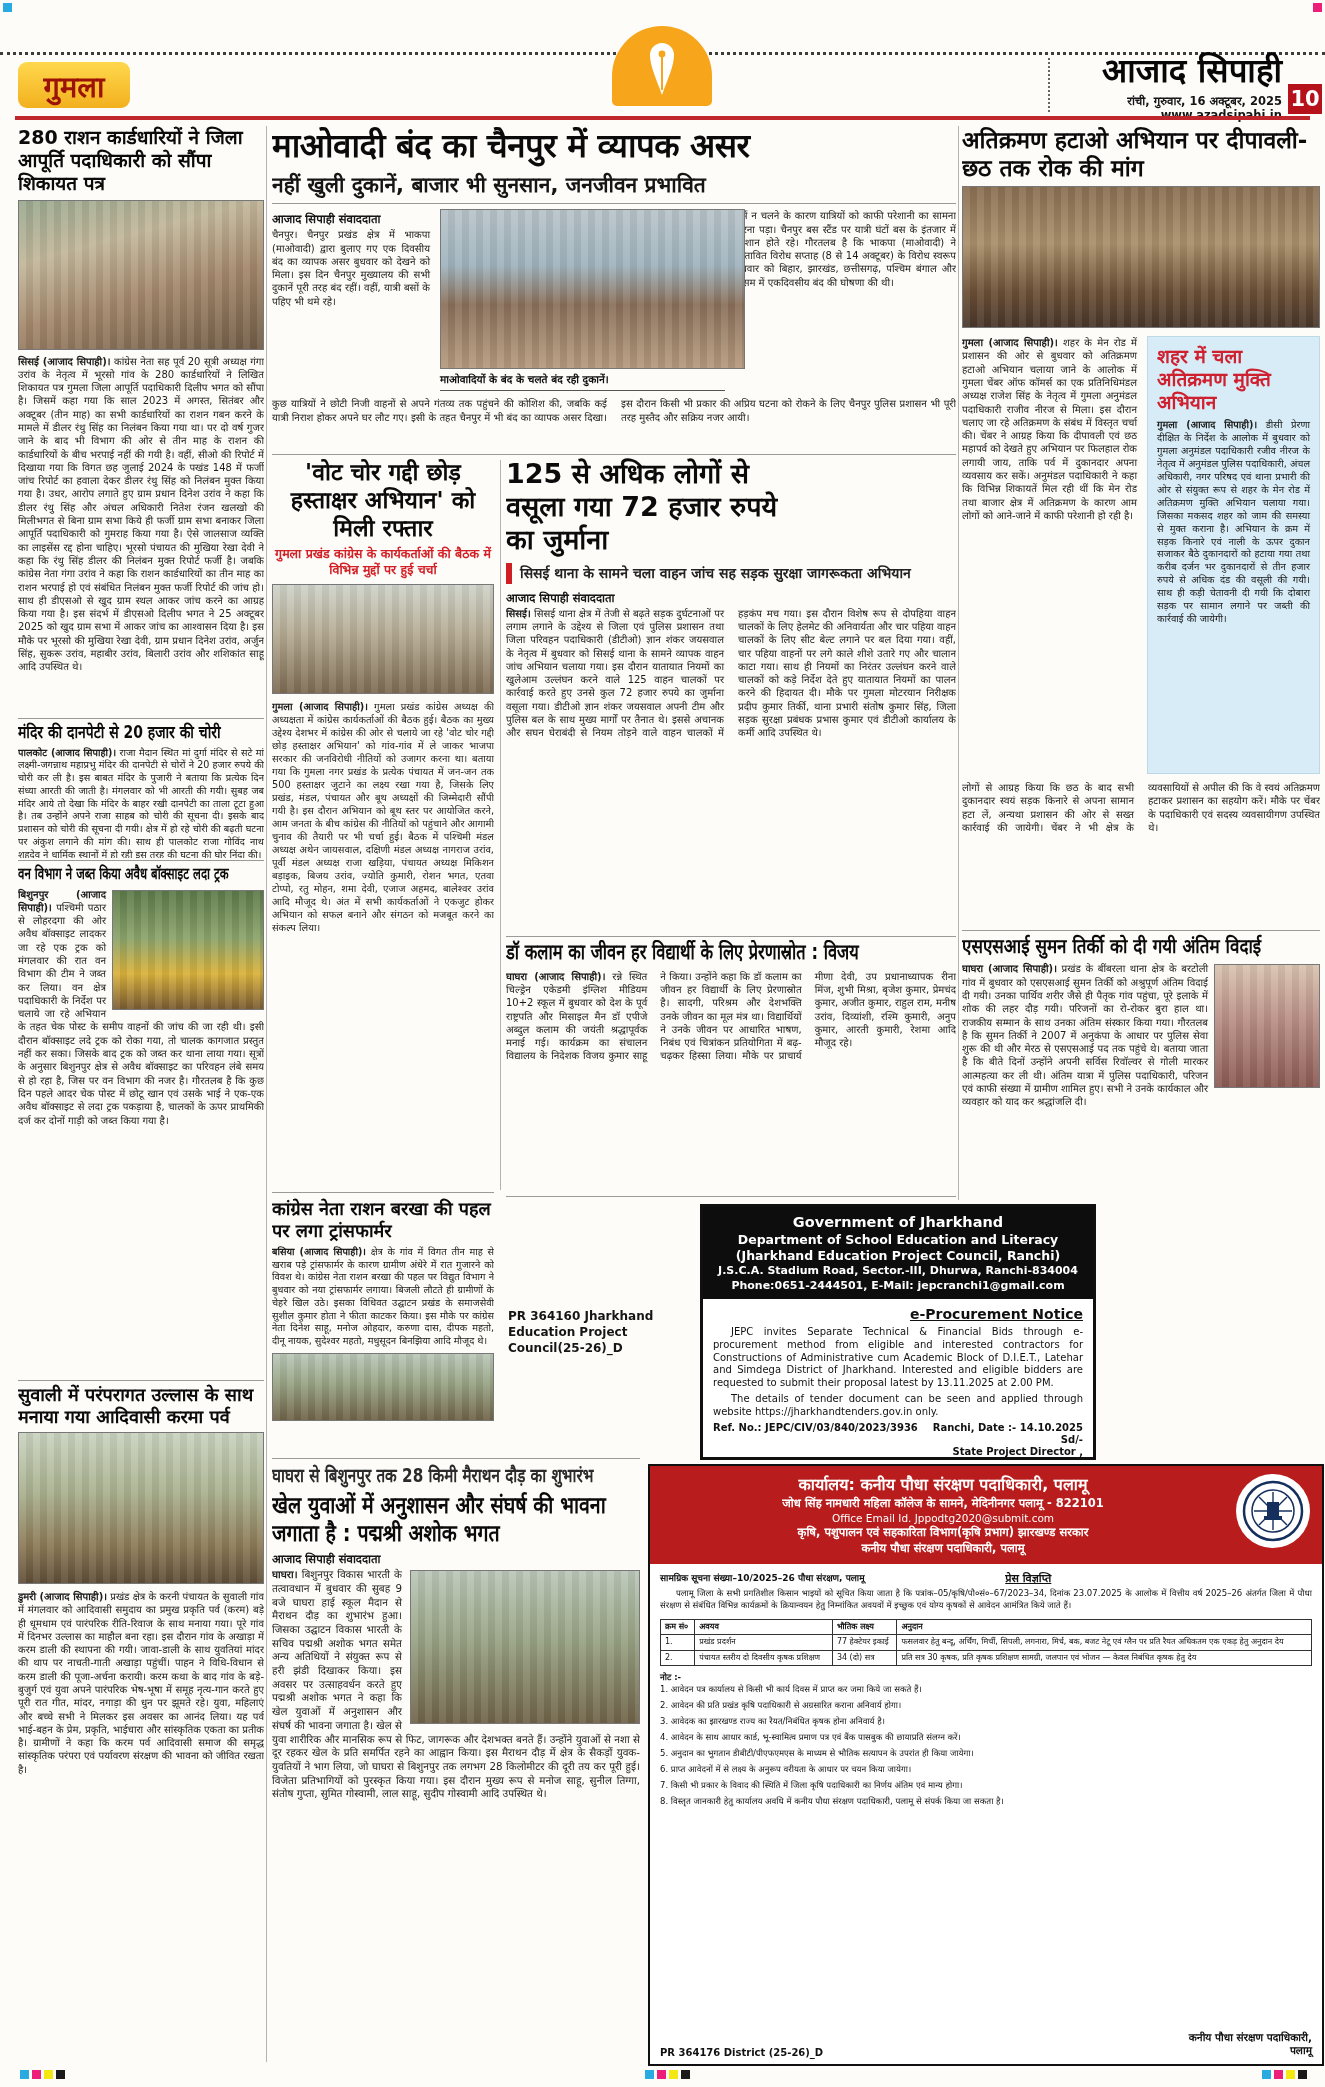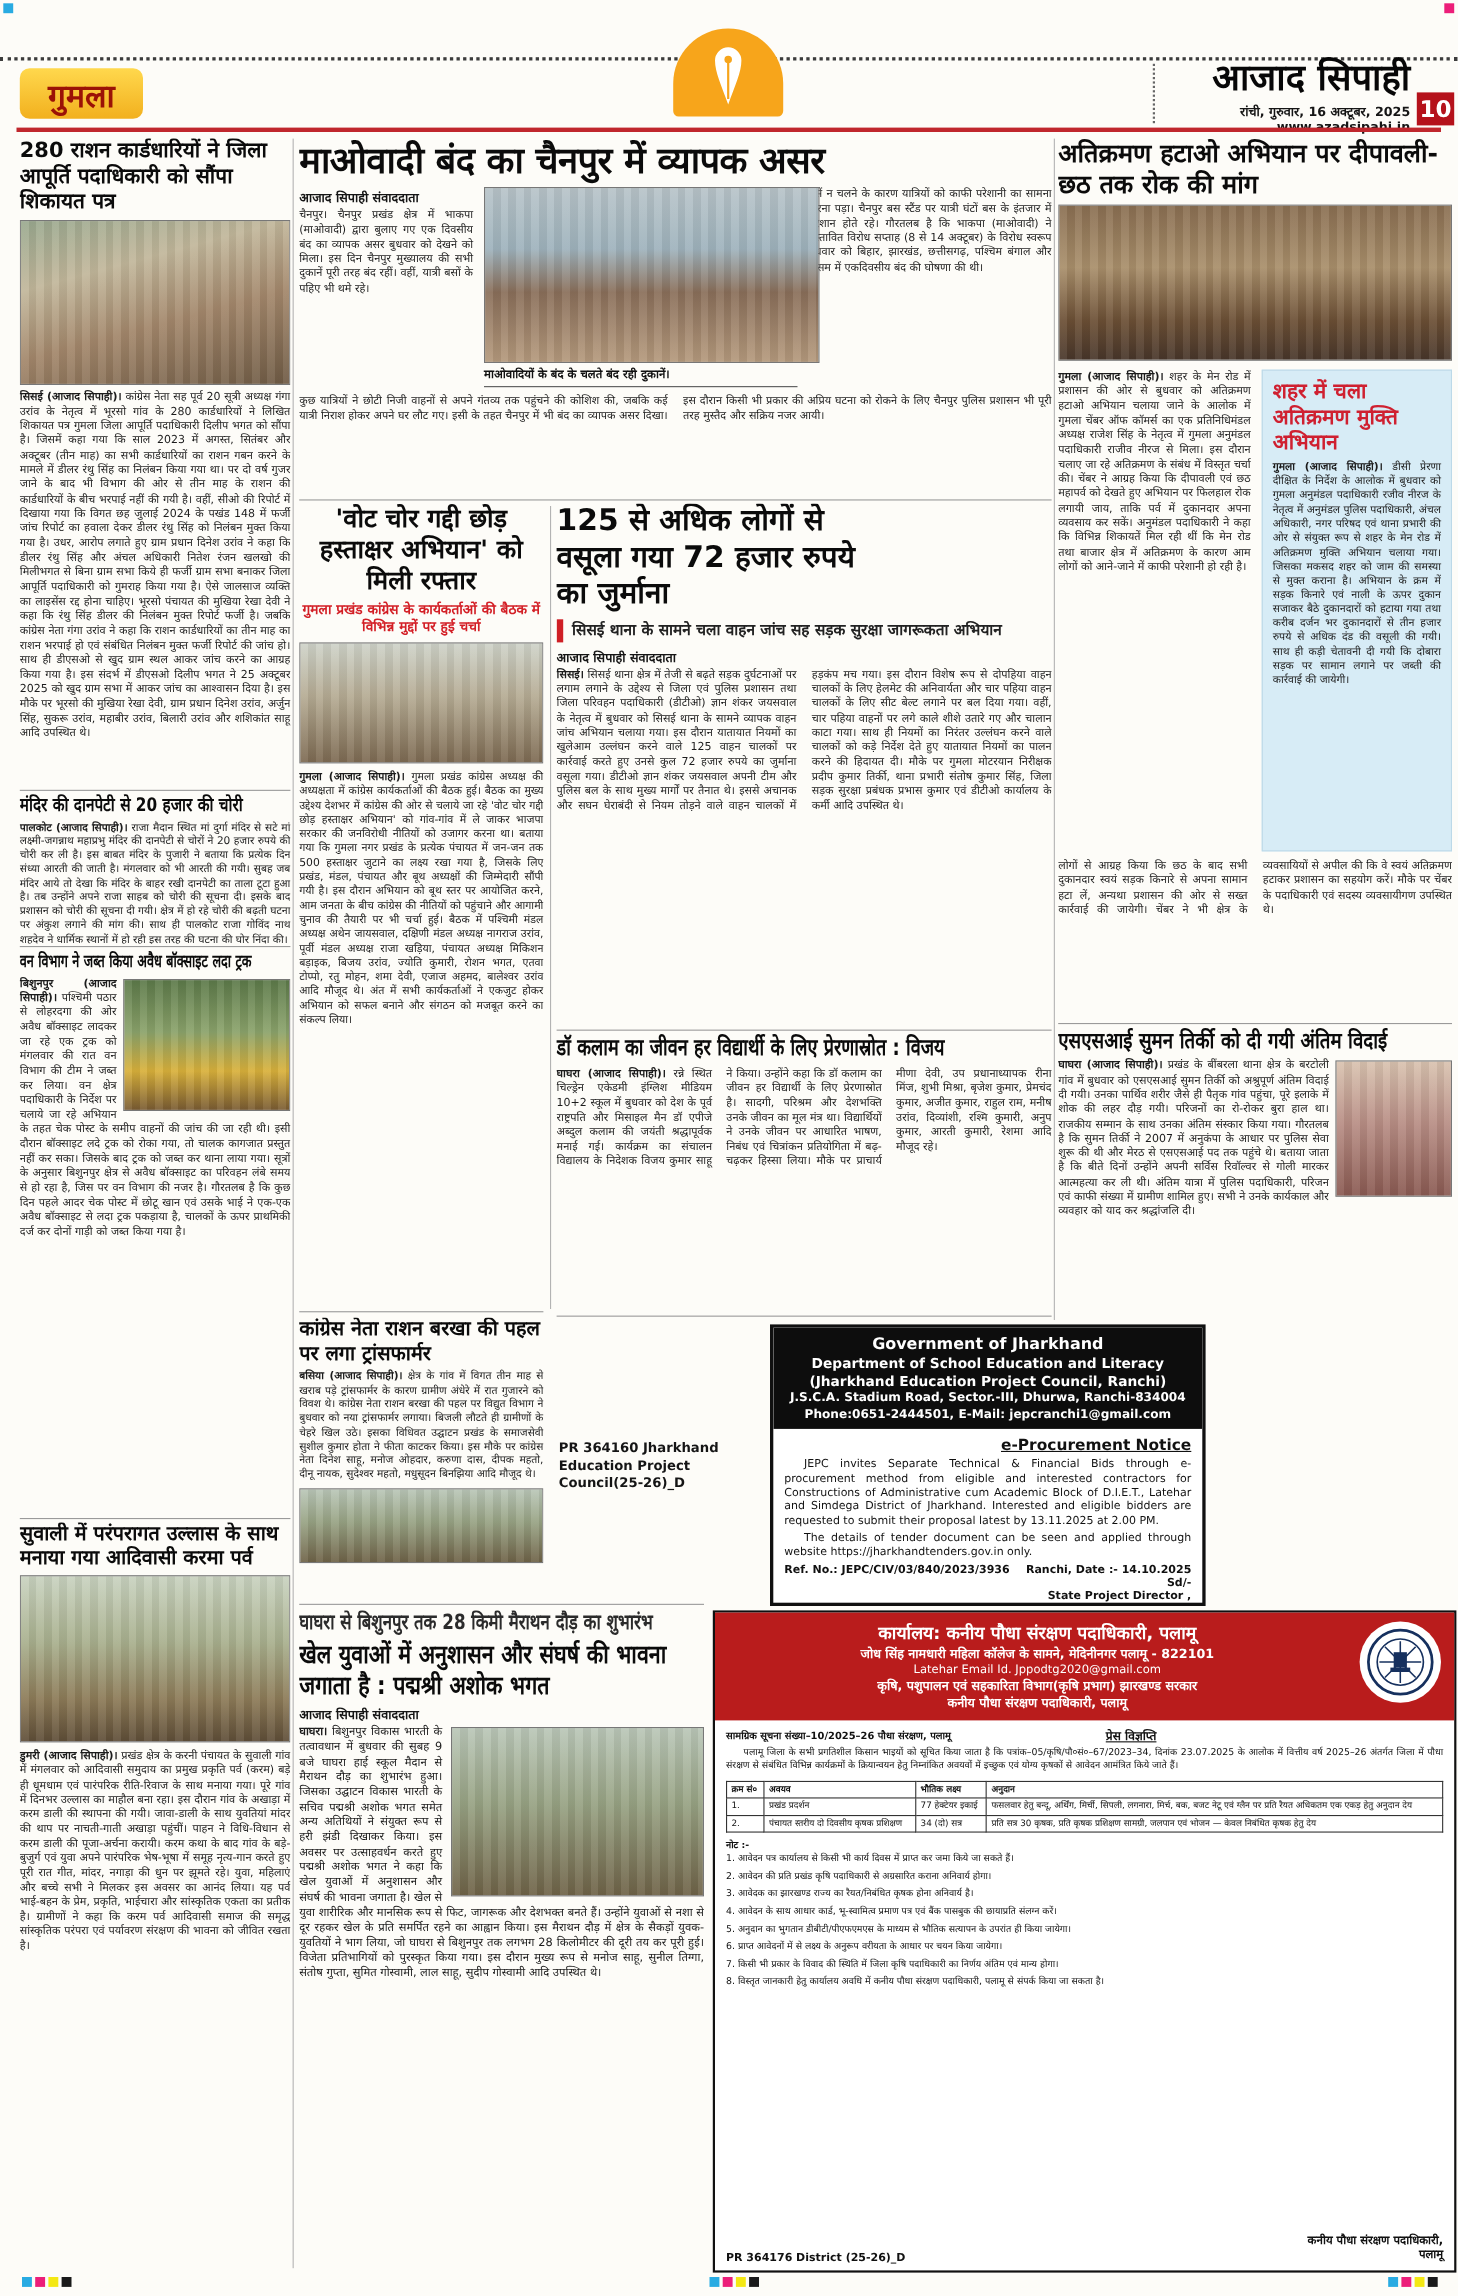--- a/index.html
+++ b/index.html
@@ -132,20 +132,21 @@
 </div>
 
 <div class="art" style="left:18px;top:1384px;width:246px;height:678px">
   <h2 class="hl" style="font-size:18px">सुवाली में परंपरागत उल्लास के साथ मनाया गया आदिवासी करमा पर्व</h2>
   <div class="photo ph-village" style="width:244px;height:150px;margin:3px 0 6px 0"></div>
   <div class="bd"><span class="dl">डुमरी (आजाद सिपाही)।</span> <span>प्रखंड क्षेत्र के करनी पंचायत के सुवाली गांव में मंगलवार को आदिवासी समुदाय का प्रमुख प्रकृति पर्व (करम) बड़े ही धूमधाम एवं पारंपरिक रीति-रिवाज के साथ मनाया गया। पूरे गांव में दिनभर उल्लास का माहौल बना रहा। इस दौरान गांव के अखाड़ा में करम डाली की स्थापना की गयी। जावा-डाली के साथ युवतियां मांदर की थाप पर नाचती-गाती अखाड़ा पहुंचीं। पाहन ने विधि-विधान से करम डाली की पूजा-अर्चना करायी। करम कथा के बाद गांव के बड़े-बुजुर्ग एवं युवा अपने पारंपरिक भेष-भूषा में समूह नृत्य-गान करते हुए पूरी रात गीत, मांदर, नगाड़ा की धुन पर झूमते रहे। युवा, महिलाएं और बच्चे सभी ने मिलकर इस अवसर का आनंद लिया। यह पर्व भाई-बहन के प्रेम, प्रकृति, भाईचारा और सांस्कृतिक एकता का प्रतीक है। ग्रामीणों ने कहा कि करम पर्व आदिवासी समाज की समृद्ध सांस्कृतिक परंपरा एवं पर्यावरण संरक्षण की भावना को जीवित रखता है।</span></div>
 </div>
 
 <div class="art" style="left:272px;top:126px;width:684px;height:326px">
   <h1 class="hl" style="font-size:33px;white-space:nowrap;letter-spacing:-.5px">माओवादी बंद का चैनपुर में व्यापक असर</h1>
+  <div style="font-size:21px;font-weight:bold;border-bottom:1px solid #999;padding-bottom:5px;margin-bottom:5px">नहीं खुली दुकानें, बाजार भी सुनसान, जनजीवन प्रभावित</div>
   <div style="display:flex;gap:10px">
     <div style="width:158px;flex:none">
       <div class="byline">आजाद सिपाही संवाददाता</div>
       <div class="bd">चैनपुर। चैनपुर प्रखंड क्षेत्र में भाकपा (माओवादी) द्वारा बुलाए गए एक दिवसीय बंद का व्यापक असर बुधवार को देखने को मिला। इस दिन चैनपुर मुख्यालय की सभी दुकानें पूरी तरह बंद रहीं। वहीं, यात्री बसों के पहिए भी थमे रहे।</div>
     </div>
     <div style="width:285px;flex:none">
       <div class="photo ph-street" style="width:303px;height:158px"></div>
       <div class="cap">माओवादियों के बंद के चलते बंद रही दुकानें।</div>
     </div>
     <div style="flex:1">
@@ -239,21 +240,21 @@
   <div>
     <div class="photo ph-event" style="width:228px;height:152px;float:right;margin:2px 0 5px 8px"></div>
     <div class="bd" style="font-size:10.3px"><span class="dl">घाघरा।</span> <span>बिशुनपुर विकास भारती के तत्वावधान में बुधवार की सुबह 9 बजे घाघरा हाई स्कूल मैदान से मैराथन दौड़ का शुभारंभ हुआ। जिसका उद्घाटन विकास भारती के सचिव पद्मश्री अशोक भगत समेत अन्य अतिथियों ने संयुक्त रूप से हरी झंडी दिखाकर किया। इस अवसर पर उत्साहवर्धन करते हुए पद्मश्री अशोक भगत ने कहा कि खेल युवाओं में अनुशासन और संघर्ष की भावना जगाता है। खेल से युवा शारीरिक और मानसिक रूप से फिट, जागरूक और देशभक्त बनते हैं। उन्होंने युवाओं से नशा से दूर रहकर खेल के प्रति समर्पित रहने का आह्वान किया। इस मैराथन दौड़ में क्षेत्र के सैकड़ों युवक-युवतियों ने भाग लिया, जो घाघरा से बिशुनपुर तक लगभग 28 किलोमीटर की दूरी तय कर पूरी हुई। विजेता प्रतिभागियों को पुरस्कृत किया गया। इस दौरान मुख्य रूप से मनोज साहू, सुनील तिग्गा, संतोष गुप्ता, सुमित गोस्वामी, लाल साहू, सुदीप गोस्वामी आदि उपस्थित थे।</span></div>
   </div>
 </div>
 
 <div class="abs palamu" style="left:648px;top:1464px;width:672px;height:598px">
   <div class="phead">
     <div class="pline1">कार्यालय: कनीय पौधा संरक्षण पदाधिकारी, पलामू</div>
     <div class="pline2">जोध सिंह नामधारी महिला कॉलेज के सामने, मेदिनीनगर पलामू - 822101</div>
-    <div class="pline3">Latehar Email Id. Jppodtg2020@gmail.com</div>
+    <div class="pline3">Office Email Id. Jppodtg2020@submit.com</div>
     <div class="pline2">कृषि, पशुपालन एवं सहकारिता विभाग(कृषि प्रभाग) झारखण्ड सरकार</div>
     <div class="pline2">कनीय पौधा संरक्षण पदाधिकारी, पलामू</div>
     <div class="emblem">
       <svg width="62" height="62" viewBox="0 0 62 62">
         <circle cx="31" cy="31" r="29" fill="none" stroke="#16305e" stroke-width="2.5"></circle>
         <circle cx="31" cy="31" r="21" fill="none" stroke="#16305e" stroke-width="1.5"></circle>
         <g stroke="#16305e" stroke-width="1.4">
           <line x1="31" y1="12" x2="31" y2="50"></line>
             <line x1="12" y1="31" x2="50" y2="31"></line>
           <line x1="17" y1="17" x2="45" y2="45"></line>

